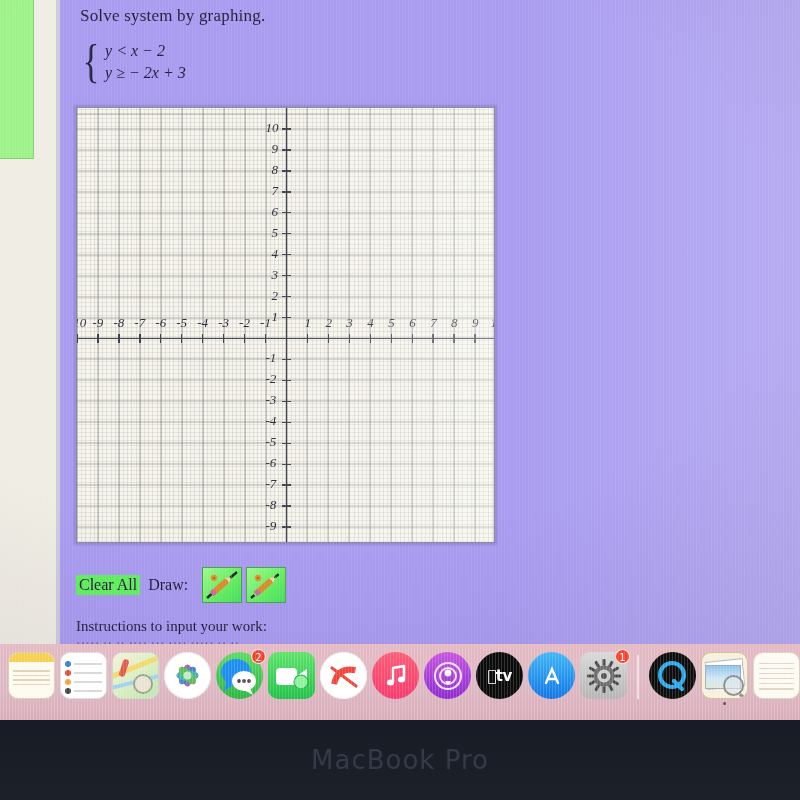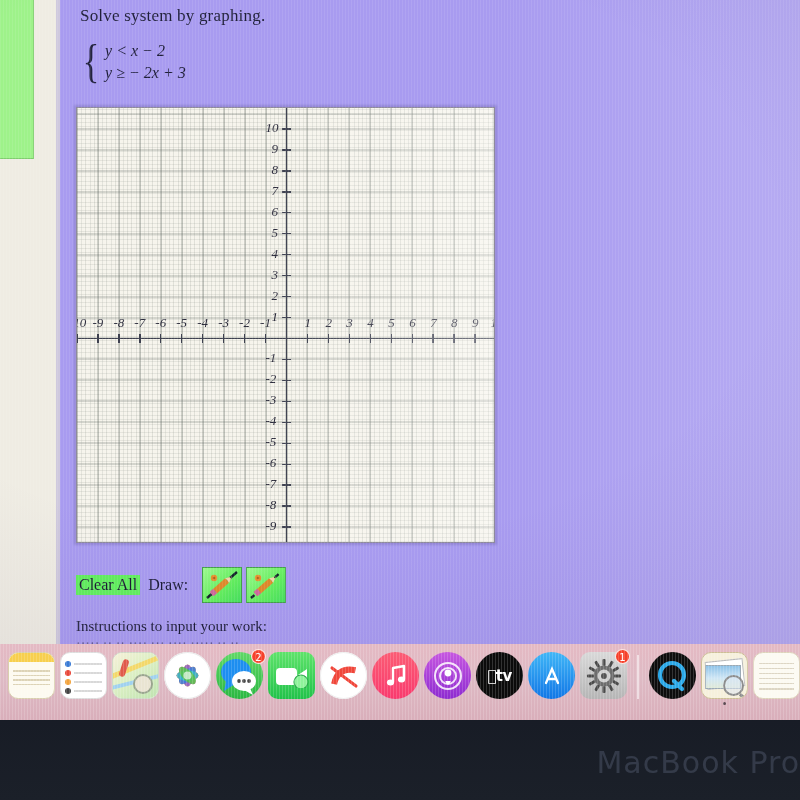--- a/index.html
+++ b/index.html
@@ -6,22 +6,22 @@
   body{
     width:800px;height:800px;overflow:hidden;position:relative;
     background:#11151e;
     font-family:"Liberation Serif", serif;
   }
   #root{position:absolute;inset:0;width:800px;height:800px;overflow:hidden;}
 
   
   .bezel{position:absolute;left:0;top:630px;width:800px;height:170px;
          background:linear-gradient(180deg,#0e1119 0%,#171b25 40%,#1b2029 100%);}
-  .bezel-label{position:absolute;left:0;top:745px;width:800px;text-align:right;
-         font-family:"DejaVu Sans", sans-serif;font-size:30px;letter-spacing:1px;
+  .bezel-label{position:absolute;left:0;top:745px;width:800px;text-align:center;
+         font-family:"DejaVu Sans", sans-serif;font-size:26px;letter-spacing:1px;
          color:#39404f;opacity:.85;}
 
   
   .screen{position:absolute;left:0;top:0;width:800px;height:652px;overflow:hidden;}
   .page-purple{position:absolute;left:50px;top:0;width:750px;height:648px;
         background:#a89bf0;}
   
   .wash{position:absolute;left:500px;top:0;width:300px;height:648px;
         background:linear-gradient(90deg,rgba(255,255,255,0) 0%,rgba(255,255,255,.10) 60%,rgba(255,255,255,.16) 100%);}
   .sidebar-cream{position:absolute;left:0px;top:0;width:58px;height:648px;

